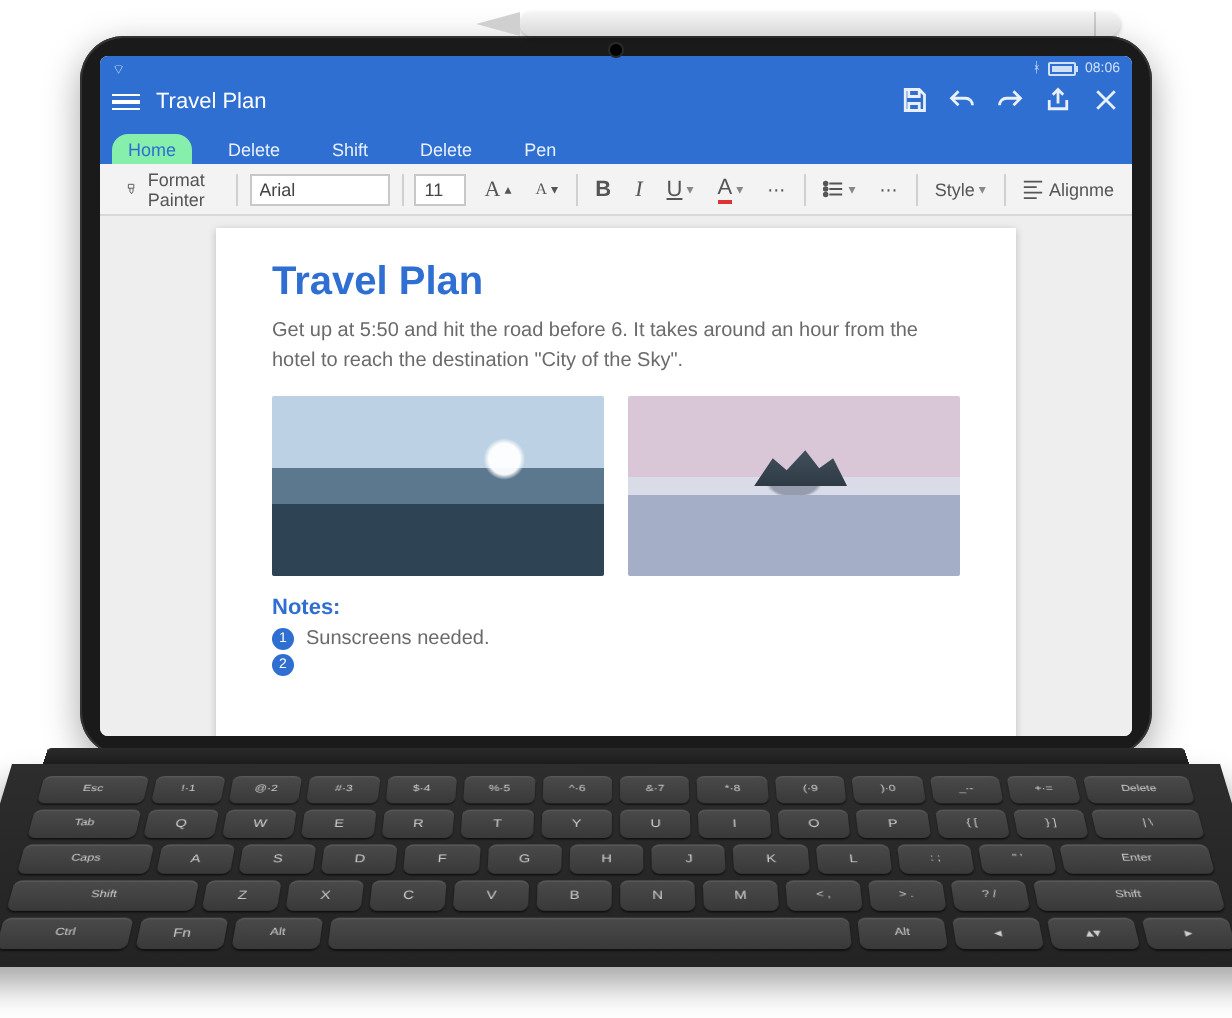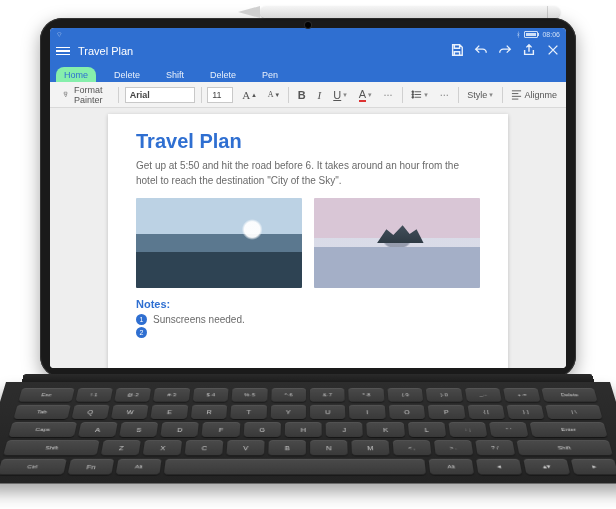--- a/index.html
+++ b/index.html
@@ -232,21 +232,21 @@
     <div class="ribbon">
       <div class="group">
         <span class="btn">
           <svg class="brush-icon" viewBox="0 0 16 16" fill="none" stroke="#555" stroke-width="1.2">
               <path d="M3 2h7v5H3z M5 7v4l2 3 2-3V7"></path>
             </svg>
           <span>Format Painter</span>
         </span>
       </div>
       <div class="sep"></div>
-      <input class="combo" style="width: 70px; font-weight: bold;" value="Arial">
+      <input class="combo" style="width: 70px;" value="Arial">
       <div class="sep"></div>
       <input class="combo" style="width: 26px;" value="11">
       <span class="btn">
           <span class="afont" style="font-size:11px">A</span>
           <span style="font-size:7px">▴</span>
         </span>
       <span class="btn">
           <span class="afont" style="font-size:8px">A</span>
           <span style="font-size:7px">▾</span>
         </span>

